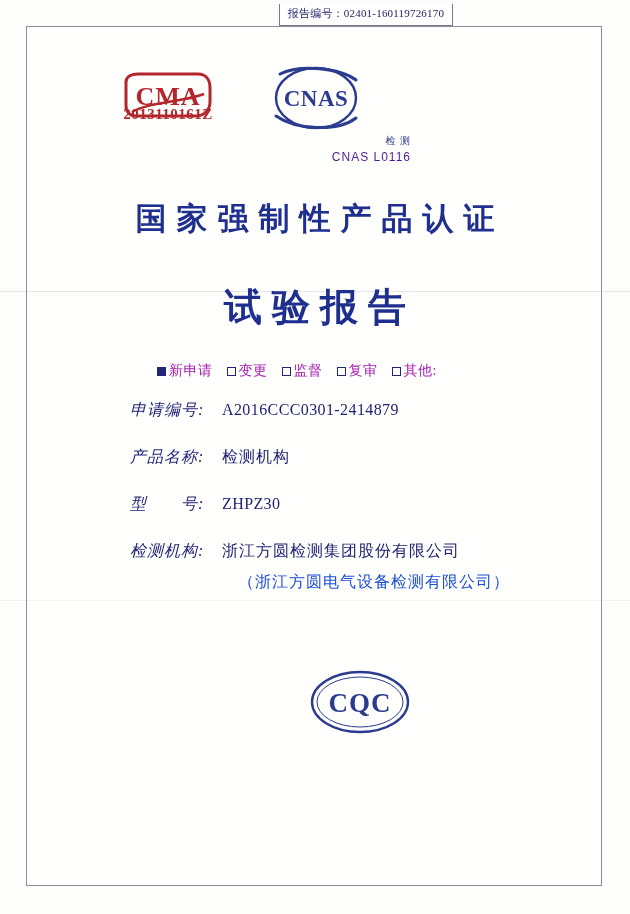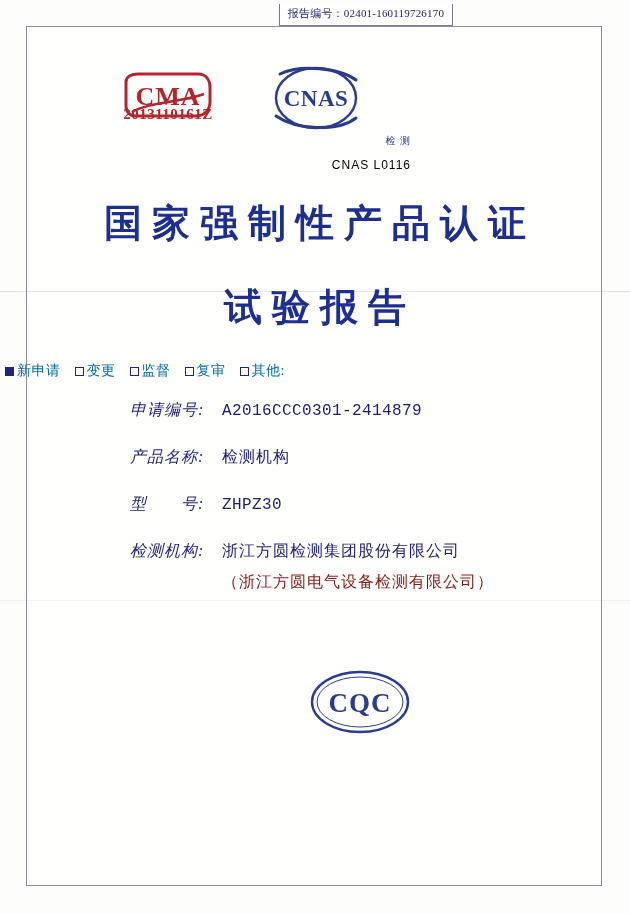--- a/index.html
+++ b/index.html
@@ -113,54 +113,54 @@
     position: relative;
   }
   .cnas-sub {
     font-size: 10px;
     color: #2b3b8f;
     letter-spacing: 1px;
     margin-top: -4px;
   }
   .cnas-code {
     font-size: 12px;
-    color: #000000;
+    color: #4c1d95;
     letter-spacing: 1px;
     font-family: "Liberation Sans", sans-serif;
-    margin-top: 10px;
+    margin-top: 2px;
   }
 
   
   .title-main, .title-sub {
     position: absolute;
     width: 630px;
     text-align: center;
     color: #1e2f8f;
     font-family: "Liberation Serif", serif;
     font-weight: bold;
     letter-spacing: 10px;
     text-indent: 10px;
   }
   .title-main {
     top: 198px;
-    font-size: 38px;
+    font-size: 31px;
   }
   .title-sub {
     top: 282px;
     font-size: 38px;
   }
 
   
   .check-line {
     position: absolute;
     top: 362px;
     width: 594px;
-    text-align: left;
+    text-align: center;
     font-size: 14px;
-    color: #0369a1;
+    color: #a21caf;
     letter-spacing: 0.5px;
   }
   .check-item { margin: 0 5px; white-space: nowrap; }
   .box {
     display: inline-block;
     width: 9px;
     height: 9px;
     border: 1px solid #23237a;
     margin-right: 3px;
     vertical-align: -1px;
@@ -189,33 +189,34 @@
     flex: 0 0 92px;
     font-family: "Liberation Serif", serif;
     letter-spacing: 1px;
   }
   .field-label.spaced {
     letter-spacing: 1px;
   }
   .field-value {
     font-size: 16px;
     color: #1d1d72;
-    font-family: Liberation Mono, monospace;
+    font-family: Liberation Serif, serif;
     letter-spacing: 0.4px;
   }
   .field-value.cn {
     letter-spacing: 1px;
   }
   .field-sub {
     padding-left: 222px;
     font-size: 16px;
-    color: #7f1d1d;
+    color: #1d4ed8;
     letter-spacing: 1px;
     margin-top: -16px;
     margin-bottom: 26px;
+    text-align: right;
   }
 
   
   .cqc-seal {
     position: absolute;
     top: 664px;
     left: 0;
     width: 630px;
     text-align: center;
     padding-left: 45px;

